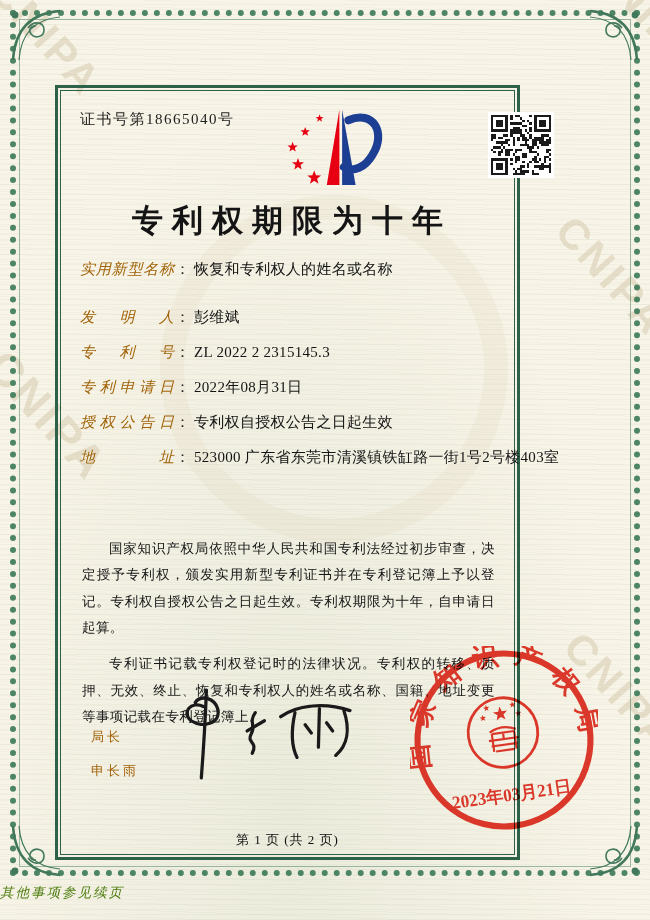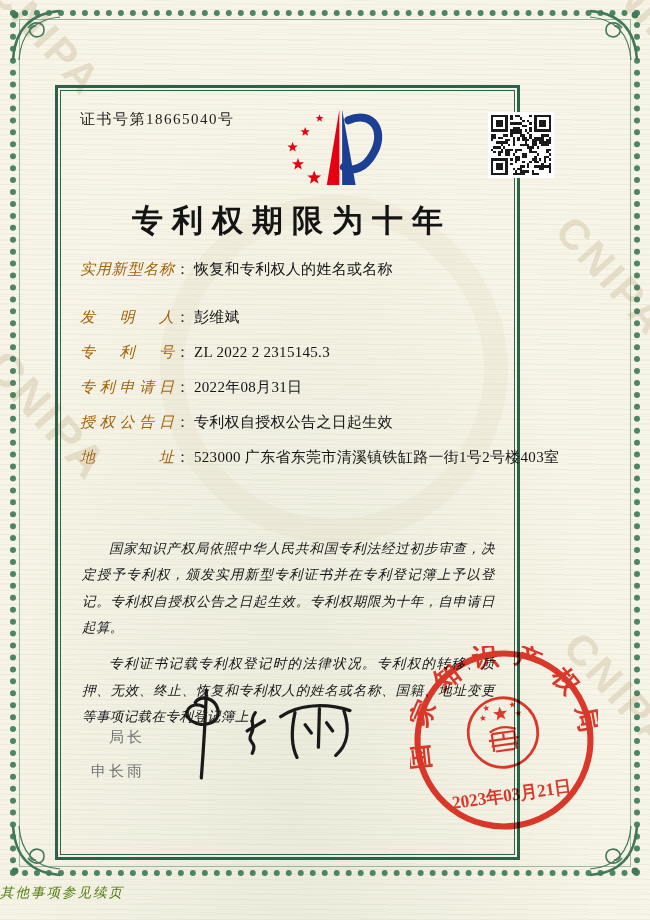--- a/index.html
+++ b/index.html
@@ -76,26 +76,26 @@
     text-align:justify;text-align-last:justify;text-justify:inter-ideograph;
     vertical-align:top;color:#a16207;font-style:italic;
   }
   .fcolon{margin:0 4px 0 1px;color:#1d1d1d;}
   .fvalue{color:#141414;letter-spacing:.3px;}
   .fgroup2{margin-left:34px;}
   .fgroup2 .flabel{width:84px;}
 
   .paras{
     position:absolute;left:24px;right:22px;top:448px;
-    font-size:13.5px;line-height:1.95;font-style:italic;
+    font-size:13.5px;line-height:1.95;
     color:#161616;letter-spacing:.4px;text-align:justify;
   }
   .paras p{margin:0 0 10px 0;text-indent:2em;}
 
-  .signer{position:absolute;left:33px;top:632px;font-size:15px;letter-spacing:3px;line-height:34px;color:#737373;text-align:right;}
+  .signer{position:absolute;left:33px;top:632px;font-size:13px;letter-spacing:3px;line-height:34px;color:#a16207;}
   .sig{position:absolute;left:92px;top:590px;width:235px;height:112px;}
   .sig svg{width:100%;height:100%;}
 
   .seal{position:absolute;left:352px;top:558px;width:188px;height:188px;opacity:.93;mix-blend-mode:multiply;}
   .seal svg{width:100%;height:100%;}
   .seal-stroke{stroke:var(--seal,#d8291b);fill:none;}
   .seal-text{fill:var(--seal,#d8291b);font-family:"Liberation Serif",serif;font-weight:bold;}
 
   .page-info{
     position:absolute;left:0;right:0;bottom:8px;text-align:center;
@@ -458,16 +458,17 @@
               <path d="M86,105 h28"></path>
               <path d="M90,111 h20"></path>
               <path d="M88,92 v19 M112,92 v19 M100,93 v6"></path>
             </g>
           </g>
           <text class="seal-text" x="100" y="165" font-size="19" text-anchor="middle" textLength="128" lengthAdjust="spacingAndGlyphs">2023年03月21日</text>
         </g>
       </svg>
     </div>
 
+    <div class="page-info">第 1 页 (共 2 页)</div>
   </div>
 
   <div class="continuation">其他事项参见续页</div>
 </div>
 
 </body></html>

